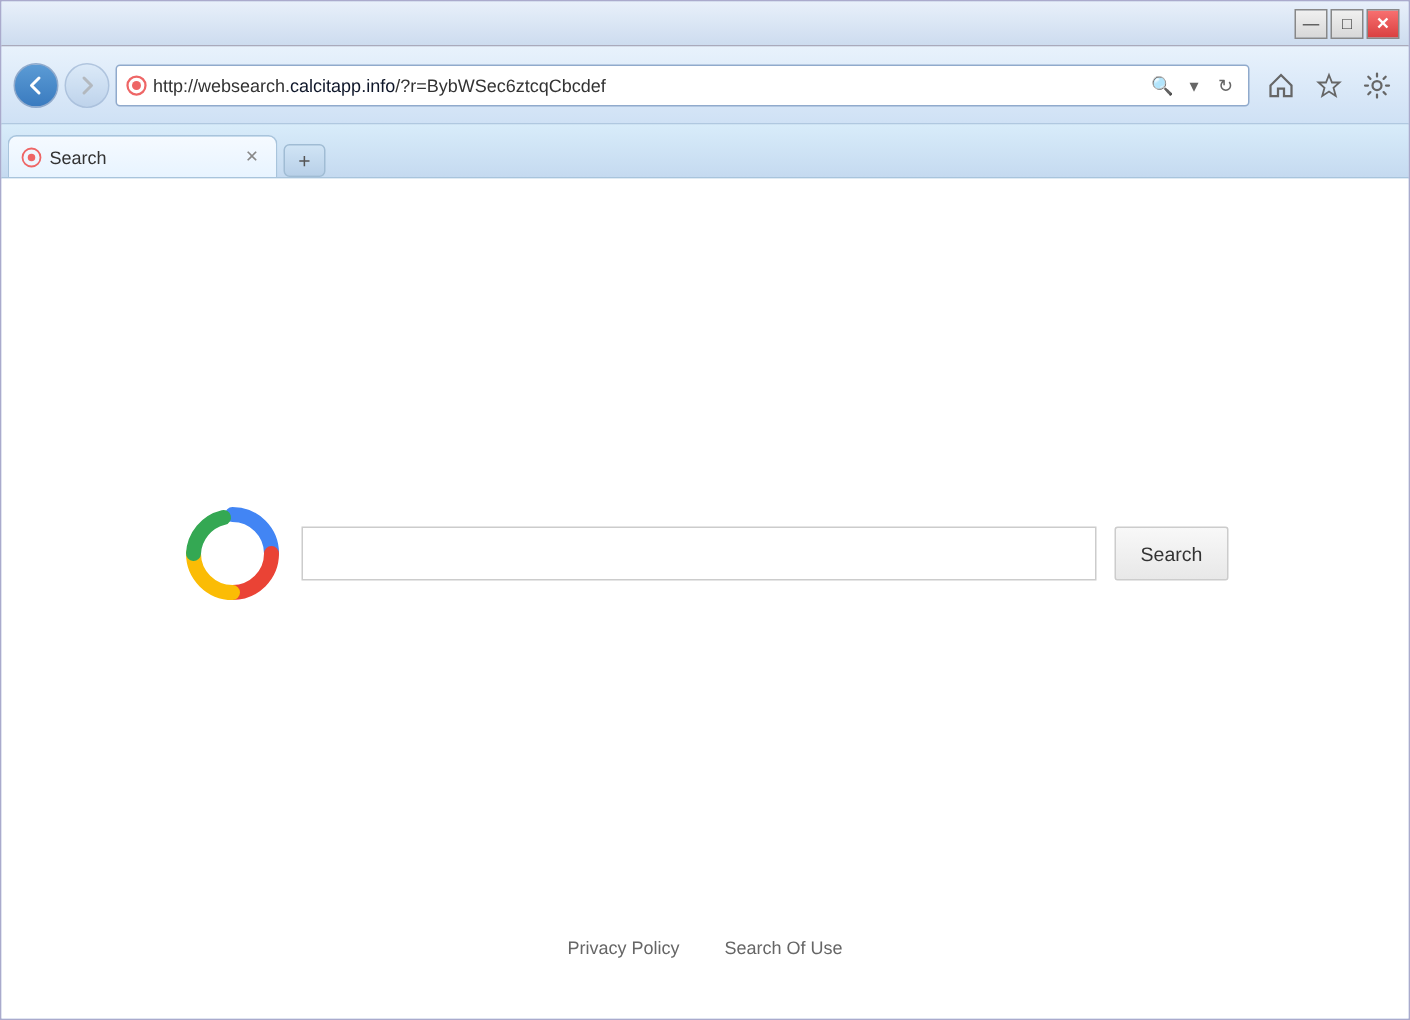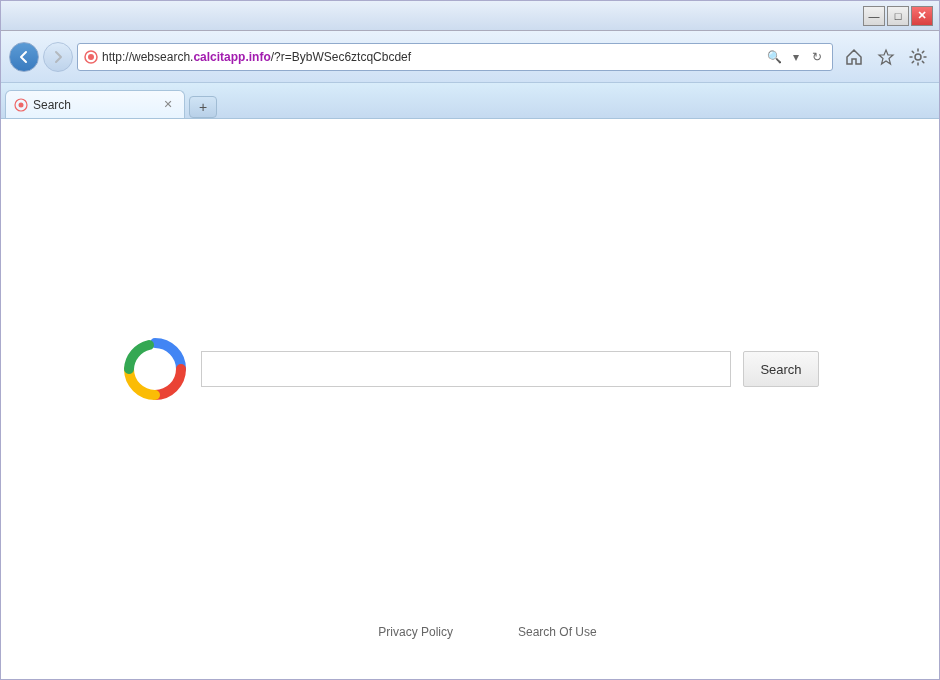--- a/index.html
+++ b/index.html
@@ -95,22 +95,22 @@
       position: relative;
     }
     .address-text {
       font-size: 12px;
       color: #333;
       flex: 1;
       white-space: nowrap;
       overflow: hidden;
     }
     .address-text .domain {
-      font-weight: bold;
-      color: #a21caf;
+      font-weight: normal;
+      color: #0f172a;
     }
     .address-icons {
       display: flex;
       align-items: center;
       gap: 3px;
     }
     .addr-icon-btn {
       width: 18px;
       height: 18px;
       display: flex;
@@ -223,21 +223,20 @@
       position: absolute;
       bottom: 40px;
       display: flex;
       gap: 30px;
     }
     .footer-link {
       font-size: 12px;
       color: #666;
       text-decoration: none;
       cursor: pointer;
-      margin-left: 35px;
     }
 
     
     .right-toolbar {
       display: flex;
       align-items: center;
       gap: 6px;
       margin-left: 4px;
     }
     .right-icon-btn {

